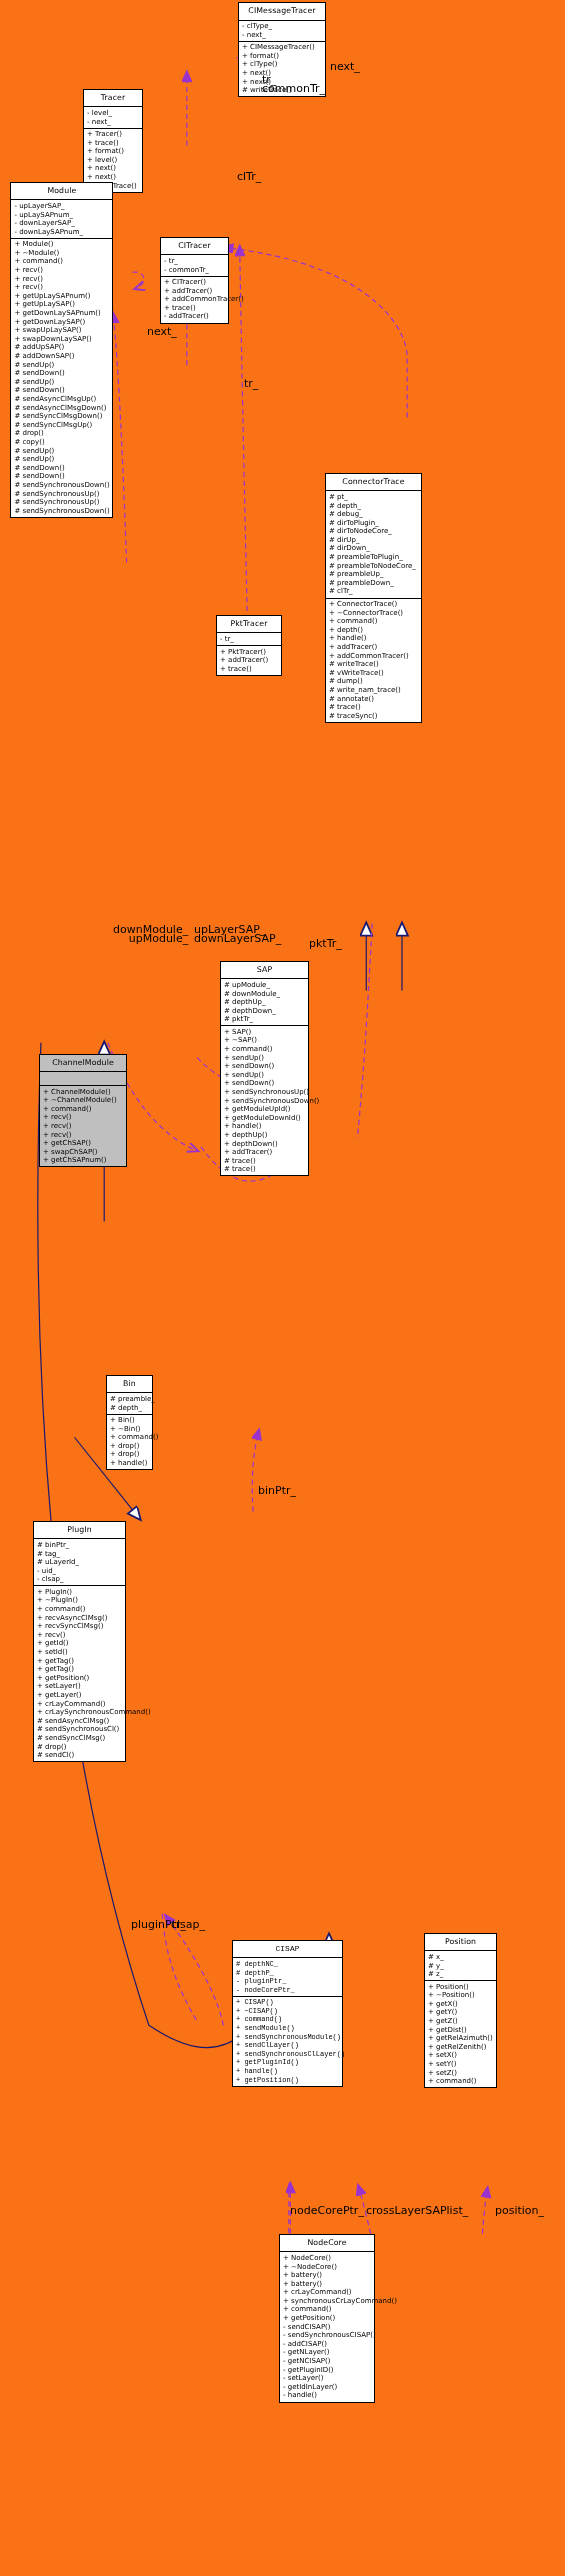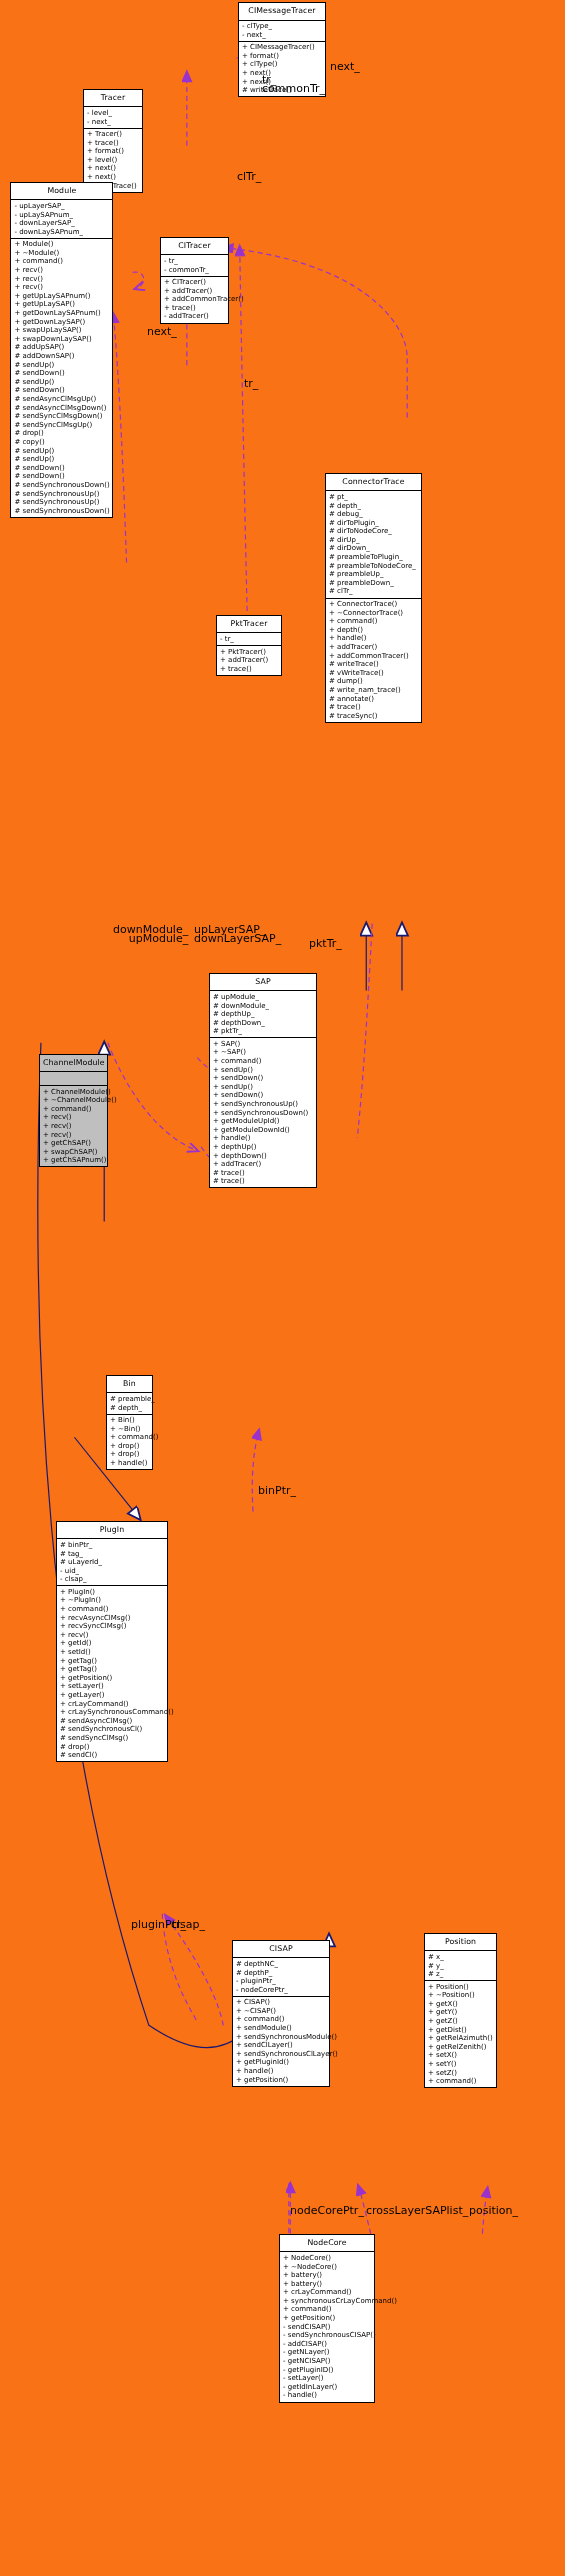--- a/index.html
+++ b/index.html
@@ -224,21 +224,21 @@
       <div class="row">- tr_</div>
     </div>
     <div class="sec">
       <div class="row">+ PktTracer()</div>
       <div class="row">+ addTracer()</div>
       <div class="row">+ trace()</div>
     </div>
   </div>
   <div class="edgelabel" style="left:309px;top:940px;">pktTr_</div>
 
-  <div class="uml" style="left:209px;top:961px;width:108px;margin-top:12px;">
+  <div class="uml" style="left:220px;top:961px;width:89px;">
     <div class="hdr">SAP</div>
     <div class="sec" id="sap-attrs">
         <div class="row"># upModule_</div>
         <div class="row"># downModule_</div>
         <div class="row"># depthUp_</div>
         <div class="row"># depthDown_</div>
         <div class="row"># pktTr_</div>
       </div>
     <div class="sec" id="sap-ops">
         <div class="row">+ SAP()</div>
@@ -258,21 +258,21 @@
         <div class="row">+ addTracer()</div>
         <div class="row"># trace()</div>
         <div class="row"># trace()</div>
       </div>
   </div>
   <div class="edgelabel" style="left:113px;top:926px;white-space:pre;text-align:right;"><span>downModule_
 upModule_</span></div>
   <div class="edgelabel" style="left:194px;top:926px;white-space:pre;"><span>upLayerSAP_
 downLayerSAP_</span></div>
 
-  <div class="uml grey" style="left:39px;top:1054px;width:69px;">
+  <div class="uml grey" style="left:39px;top:1054px;width:88px;">
     <div class="hdr">ChannelModule</div>
     <div class="sec empty"></div>
     <div class="sec" id="cm-ops">
         <div class="row">+ ChannelModule()</div>
         <div class="row">+ ~ChannelModule()</div>
         <div class="row">+ command()</div>
         <div class="row">+ recv()</div>
         <div class="row">+ recv()</div>
         <div class="row">+ recv()</div>
         <div class="row">+ getChSAP()</div>
@@ -291,21 +291,21 @@
         <div class="row">+ Bin()</div>
         <div class="row">+ ~Bin()</div>
         <div class="row">+ command()</div>
         <div class="row">+ drop()</div>
         <div class="row">+ drop()</div>
         <div class="row">+ handle()</div>
       </div>
   </div>
   <div class="edgelabel" style="left:258px;top:1487px;">binPtr_</div>
 
-  <div class="uml" style="left:56px;top:1521px;width:112px;">
+  <div class="uml" style="left:33px;top:1521px;width:93px;">
     <div class="hdr">PlugIn</div>
     <div class="sec" id="pi-attrs">
         <div class="row"># binPtr_</div>
         <div class="row"># tag_</div>
         <div class="row"># uLayerId_</div>
         <div class="row">- uid_</div>
         <div class="row">- clsap_</div>
       </div>
     <div class="sec" id="pi-ops">
         <div class="row">+ PlugIn()</div>
@@ -326,21 +326,21 @@
         <div class="row"># sendAsyncClMsg()</div>
         <div class="row"># sendSynchronousCl()</div>
         <div class="row"># sendSyncClMsg()</div>
         <div class="row"># drop()</div>
         <div class="row"># sendCl()</div>
       </div>
   </div>
   <div class="edgelabel" style="left:131px;top:1921px;">pluginPtr_</div>
   <div class="edgelabel" style="left:171px;top:1921px;">clsap_</div>
 
-  <div class="uml" style="left:232px;top:1940px;width:98px;">
+  <div class="uml" style="left:232px;top:1940px;width:111px;font-family:Liberation Mono, monospace;">
     <div class="hdr">CISAP</div>
     <div class="sec" id="cs-attrs">
         <div class="row"># depthNC_</div>
         <div class="row"># depthP_</div>
         <div class="row">- pluginPtr_</div>
         <div class="row">- nodeCorePtr_</div>
       </div>
     <div class="sec" id="cs-ops">
         <div class="row">+ CISAP()</div>
         <div class="row">+ ~CISAP()</div>
@@ -373,21 +373,21 @@
         <div class="row">+ getRelZenith()</div>
         <div class="row">+ setX()</div>
         <div class="row">+ setY()</div>
         <div class="row">+ setZ()</div>
         <div class="row">+ command()</div>
       </div>
   </div>
 
   <div class="edgelabel" style="left:290px;top:2207px;">nodeCorePtr_</div>
   <div class="edgelabel" style="left:366px;top:2207px;">crossLayerSAPlist_</div>
-  <div class="edgelabel" style="left:469px;top:2207px;">position_</div>
+  <div class="edgelabel" style="left:495px;top:2207px;">position_</div>
 
   <div class="uml" style="left:279px;top:2234px;width:96px;">
     <div class="hdr">NodeCore</div>
     <div class="sec" id="nc-ops">
         <div class="row">+ NodeCore()</div>
         <div class="row">+ ~NodeCore()</div>
         <div class="row">+ battery()</div>
         <div class="row">+ battery()</div>
         <div class="row">+ crLayCommand()</div>
         <div class="row">+ synchronousCrLayCommand()</div>

